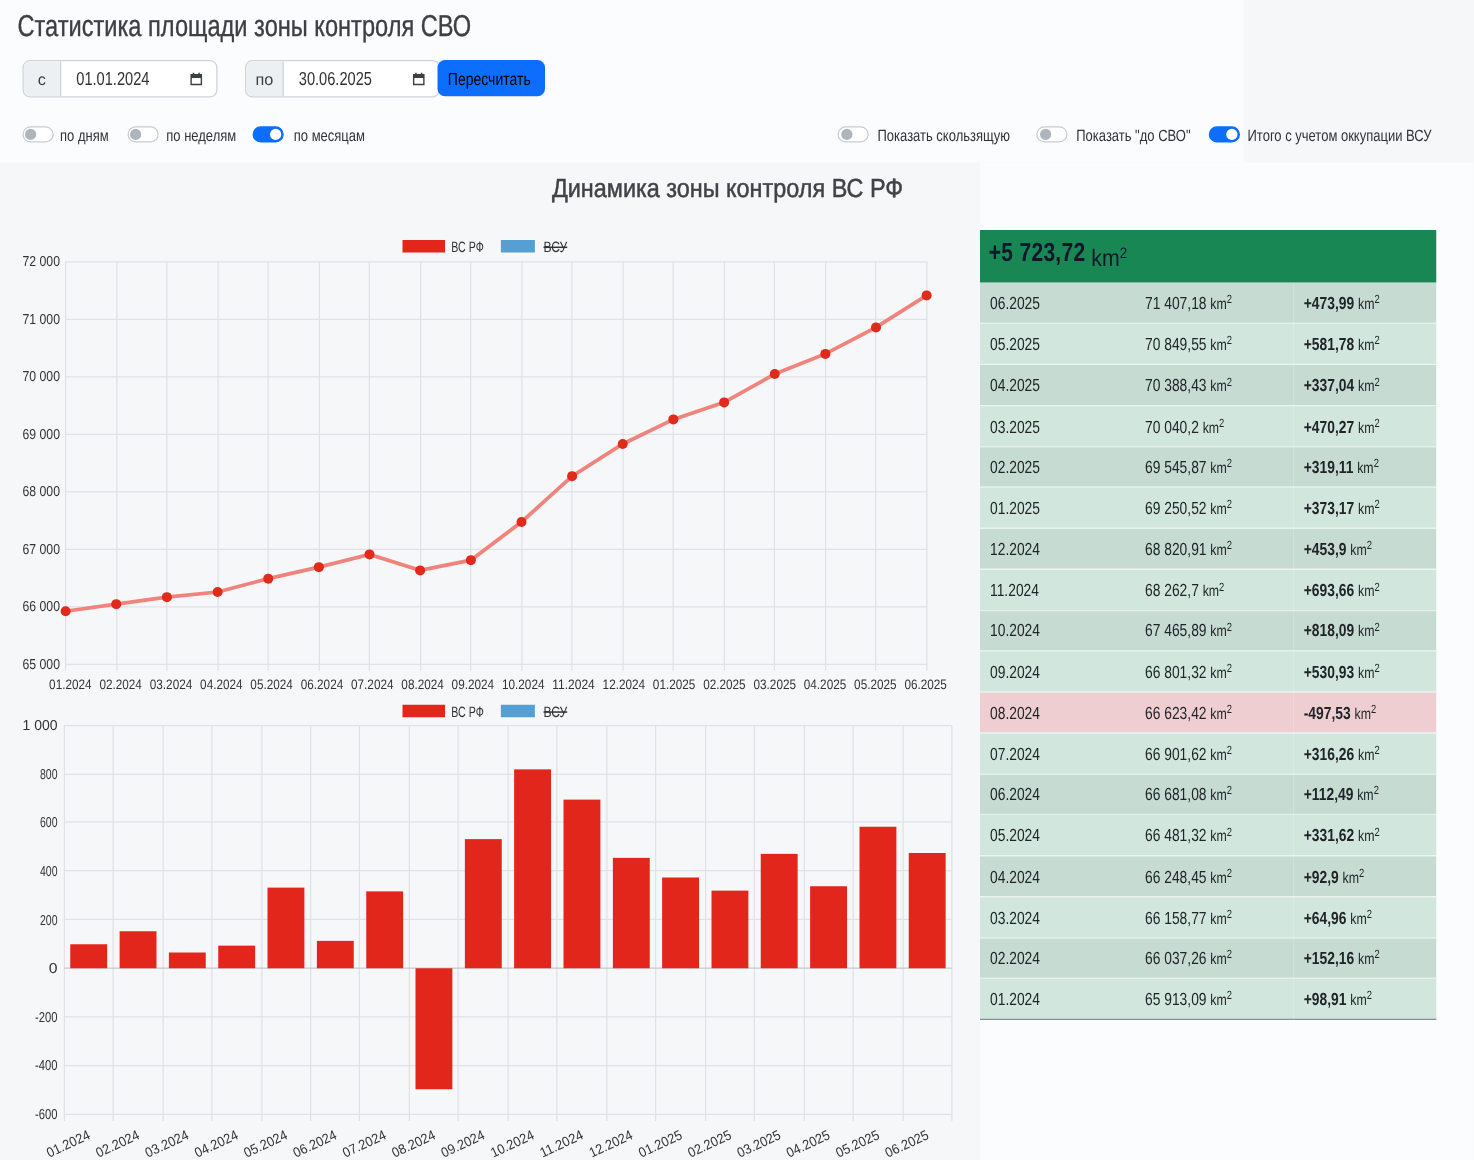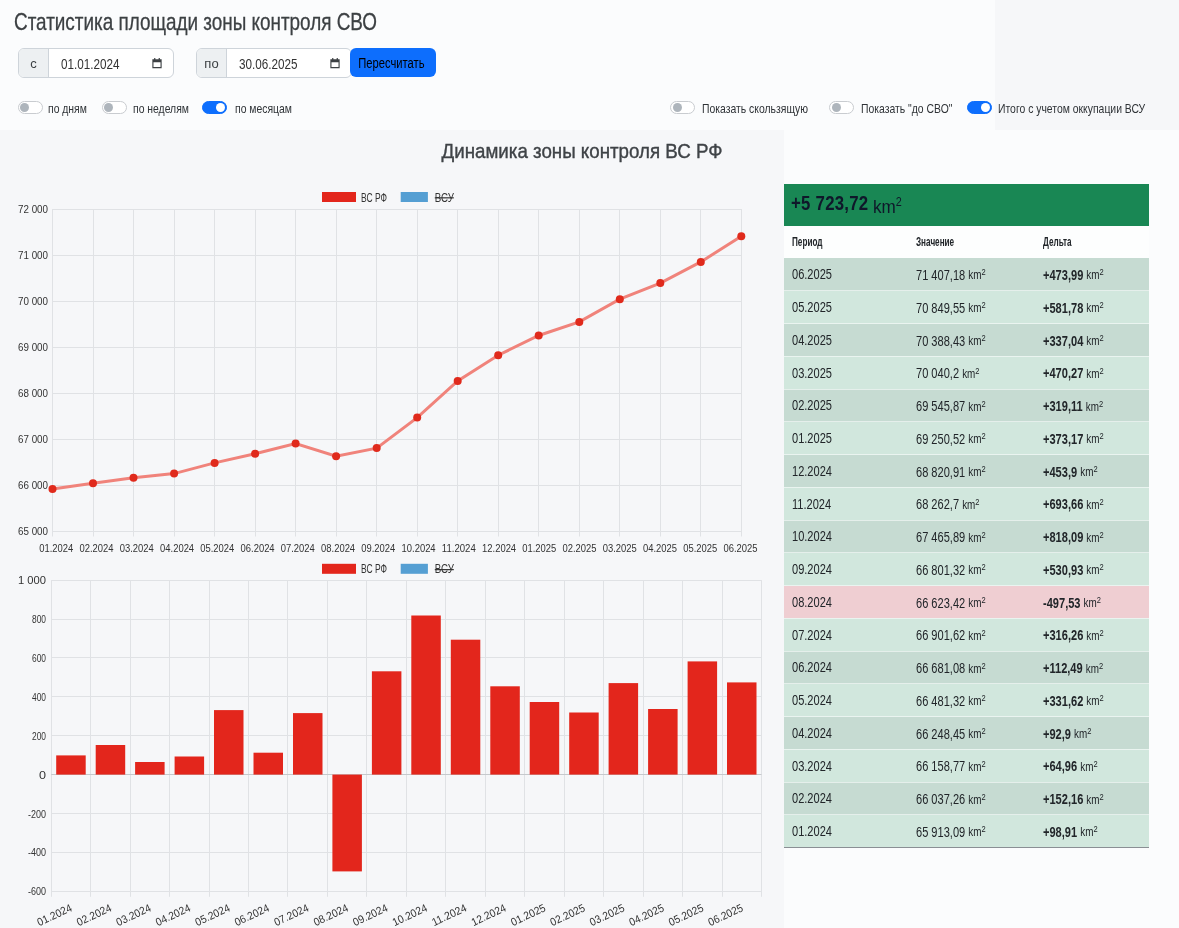--- a/index.html
+++ b/index.html
@@ -253,25 +253,20 @@
         <span class="n">+5 723,72</span>
         <span class="u">km<sup>2</sup></span>
       </div>
     <table>
       <colgroup>
           <col class="w1">
           <col class="w2">
           <col class="w3">
         </colgroup>
       <tbody>
-          <tr>
-            <th><span>Период</span></th>
-            <th><span>Значение</span></th>
-            <th><span>Дельта</span></th>
-          </tr>
 <tr class="gn">
             <td><span class="c1">06.2025</span></td>
             <td><span class="c2">71 407,18 <i class="km">km<sup>2</sup></i></span></td>
             <td><span class="c3"><b>+473,99</b> <i class="km">km<sup>2</sup></i></span></td>
           </tr>
 <tr class="gl">
             <td><span class="c1">05.2025</span></td>
             <td><span class="c2">70 849,55 <i class="km">km<sup>2</sup></i></span></td>
             <td><span class="c3"><b>+581,78</b> <i class="km">km<sup>2</sup></i></span></td>
           </tr>

